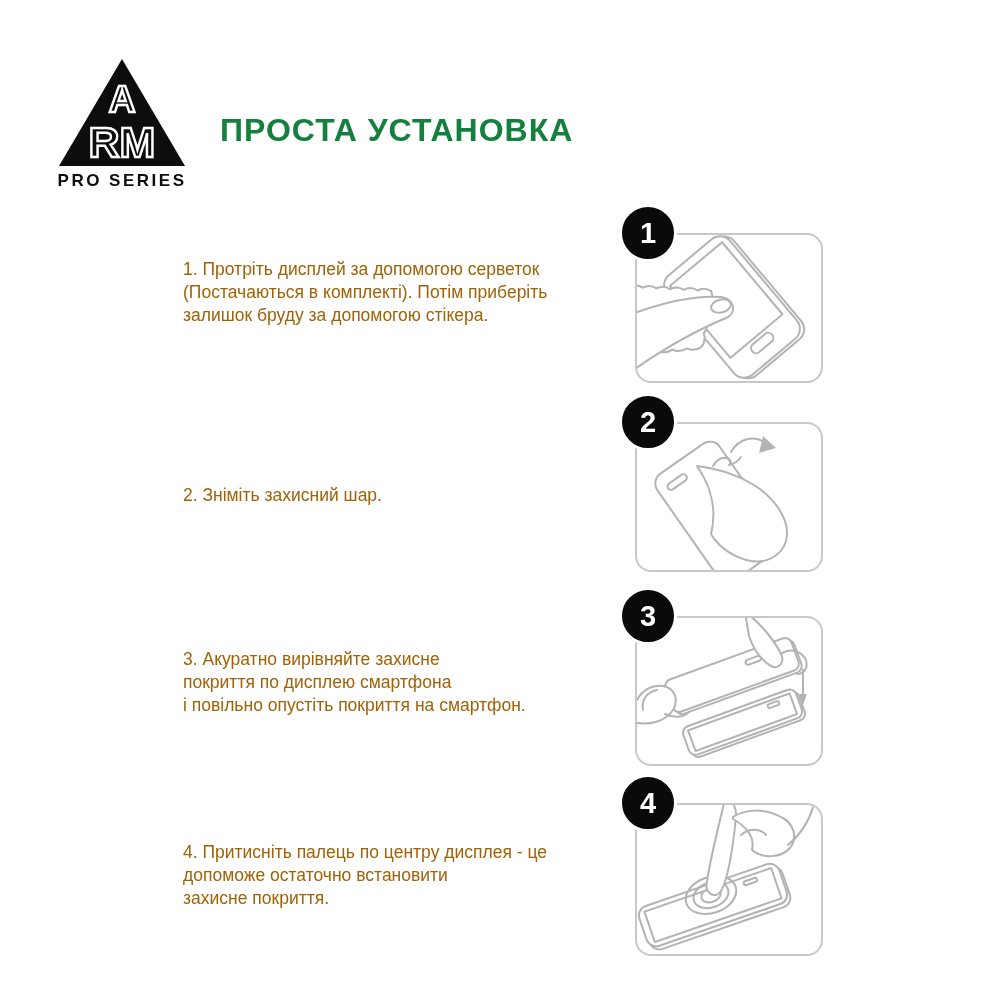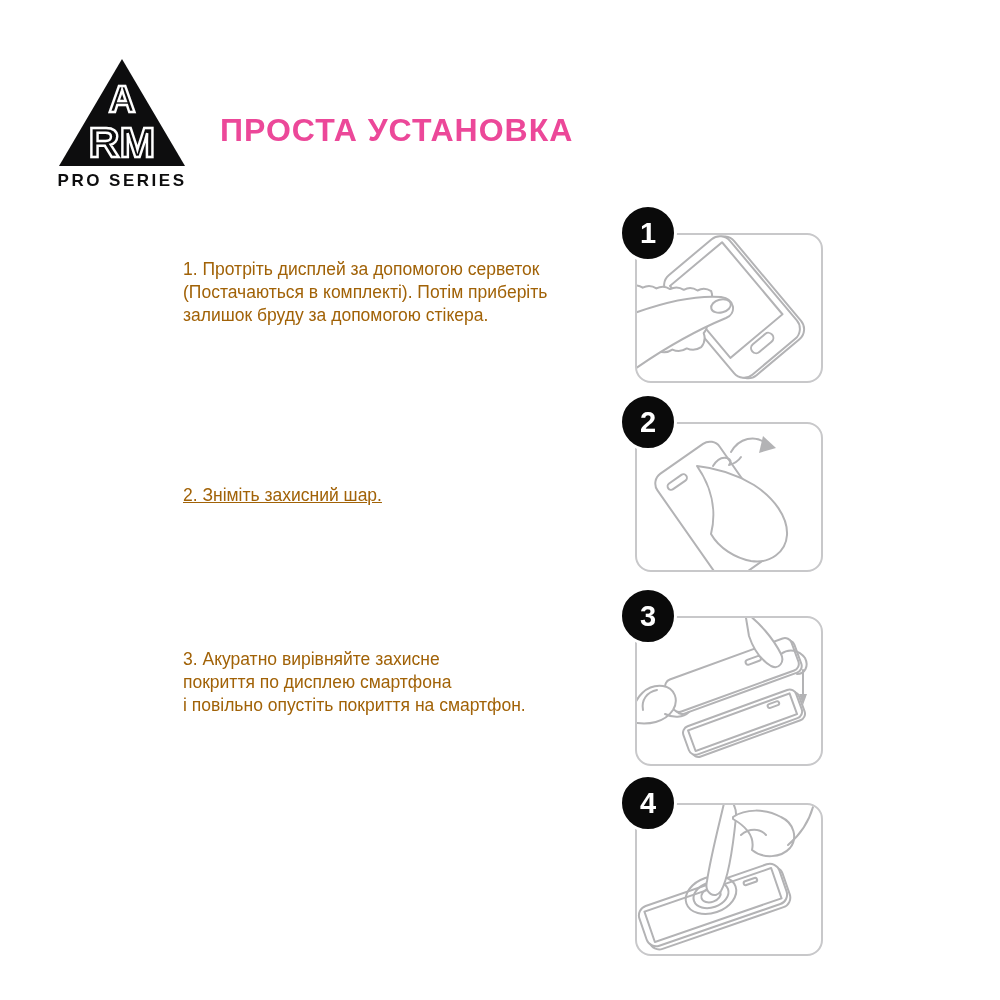--- a/index.html
+++ b/index.html
@@ -5,30 +5,30 @@
   html,body{margin:0;padding:0;background:#fff;}
   .page{
     position:relative;width:1000px;height:1000px;background:#ffffff;
     font-family:"Liberation Sans","DejaVu Sans",sans-serif;overflow:hidden;
   }
   
   .logo{position:absolute;left:58px;top:58px;width:132px;height:134px;}
   
   .title{
     position:absolute;left:220px;top:112px;
-    font-size:32px;font-weight:bold;letter-spacing:1px;color:#ec4899;
+    font-size:32px;font-weight:bold;letter-spacing:1px;color:#15803d;
     white-space:nowrap;
   }
   
   .step-text{
     position:absolute;left:183px;width:470px;
     font-size:17.5px;line-height:23px;color:#a16207;
     white-space:pre-line;
   }
-  .s1t{top:258px;} .s2t{top:484px;text-decoration:underline;} .s3t{top:648px;} .s4t{top:841px;}
+  .s1t{top:258px;} .s2t{top:484px;} .s3t{top:648px;} .s4t{top:841px;}
   
   .frame{
     position:absolute;left:635px;width:188px;height:150px;
     border:2px solid #c8c8ca;border-radius:16px;box-sizing:border-box;
     background:#fff;overflow:hidden;
   }
   .f1{top:233px;} .f2{top:422px;} .f3{top:616px;} .f4{top:803px;height:153px;}
   .frame svg{display:block;width:184px;height:146px;}
   
   .badge{
@@ -68,20 +68,23 @@
 
   <div class="title">ПРОСТА УСТАНОВКА</div>
 
   <div class="step-text s1t">1. Протріть дисплей за допомогою серветок
 (Постачаються в комплекті). Потім приберіть
 залишок бруду за допомогою стікера.</div>
   <div class="step-text s2t">2. Зніміть захисний шар.</div>
   <div class="step-text s3t">3. Акуратно вирівняйте захисне
 покриття по дисплею смартфона
 і повільно опустіть покриття на смартфон.</div>
+  <div class="step-text s4t">4. Притисніть палець по центру дисплея - це
+допоможе остаточно встановити
+захисне покриття.</div>
 
   <div class="badge b1">
       <span>1</span>
     </div>
   <div class="badge b2">
       <span>2</span>
     </div>
   <div class="badge b3">
       <span>3</span>
     </div>

